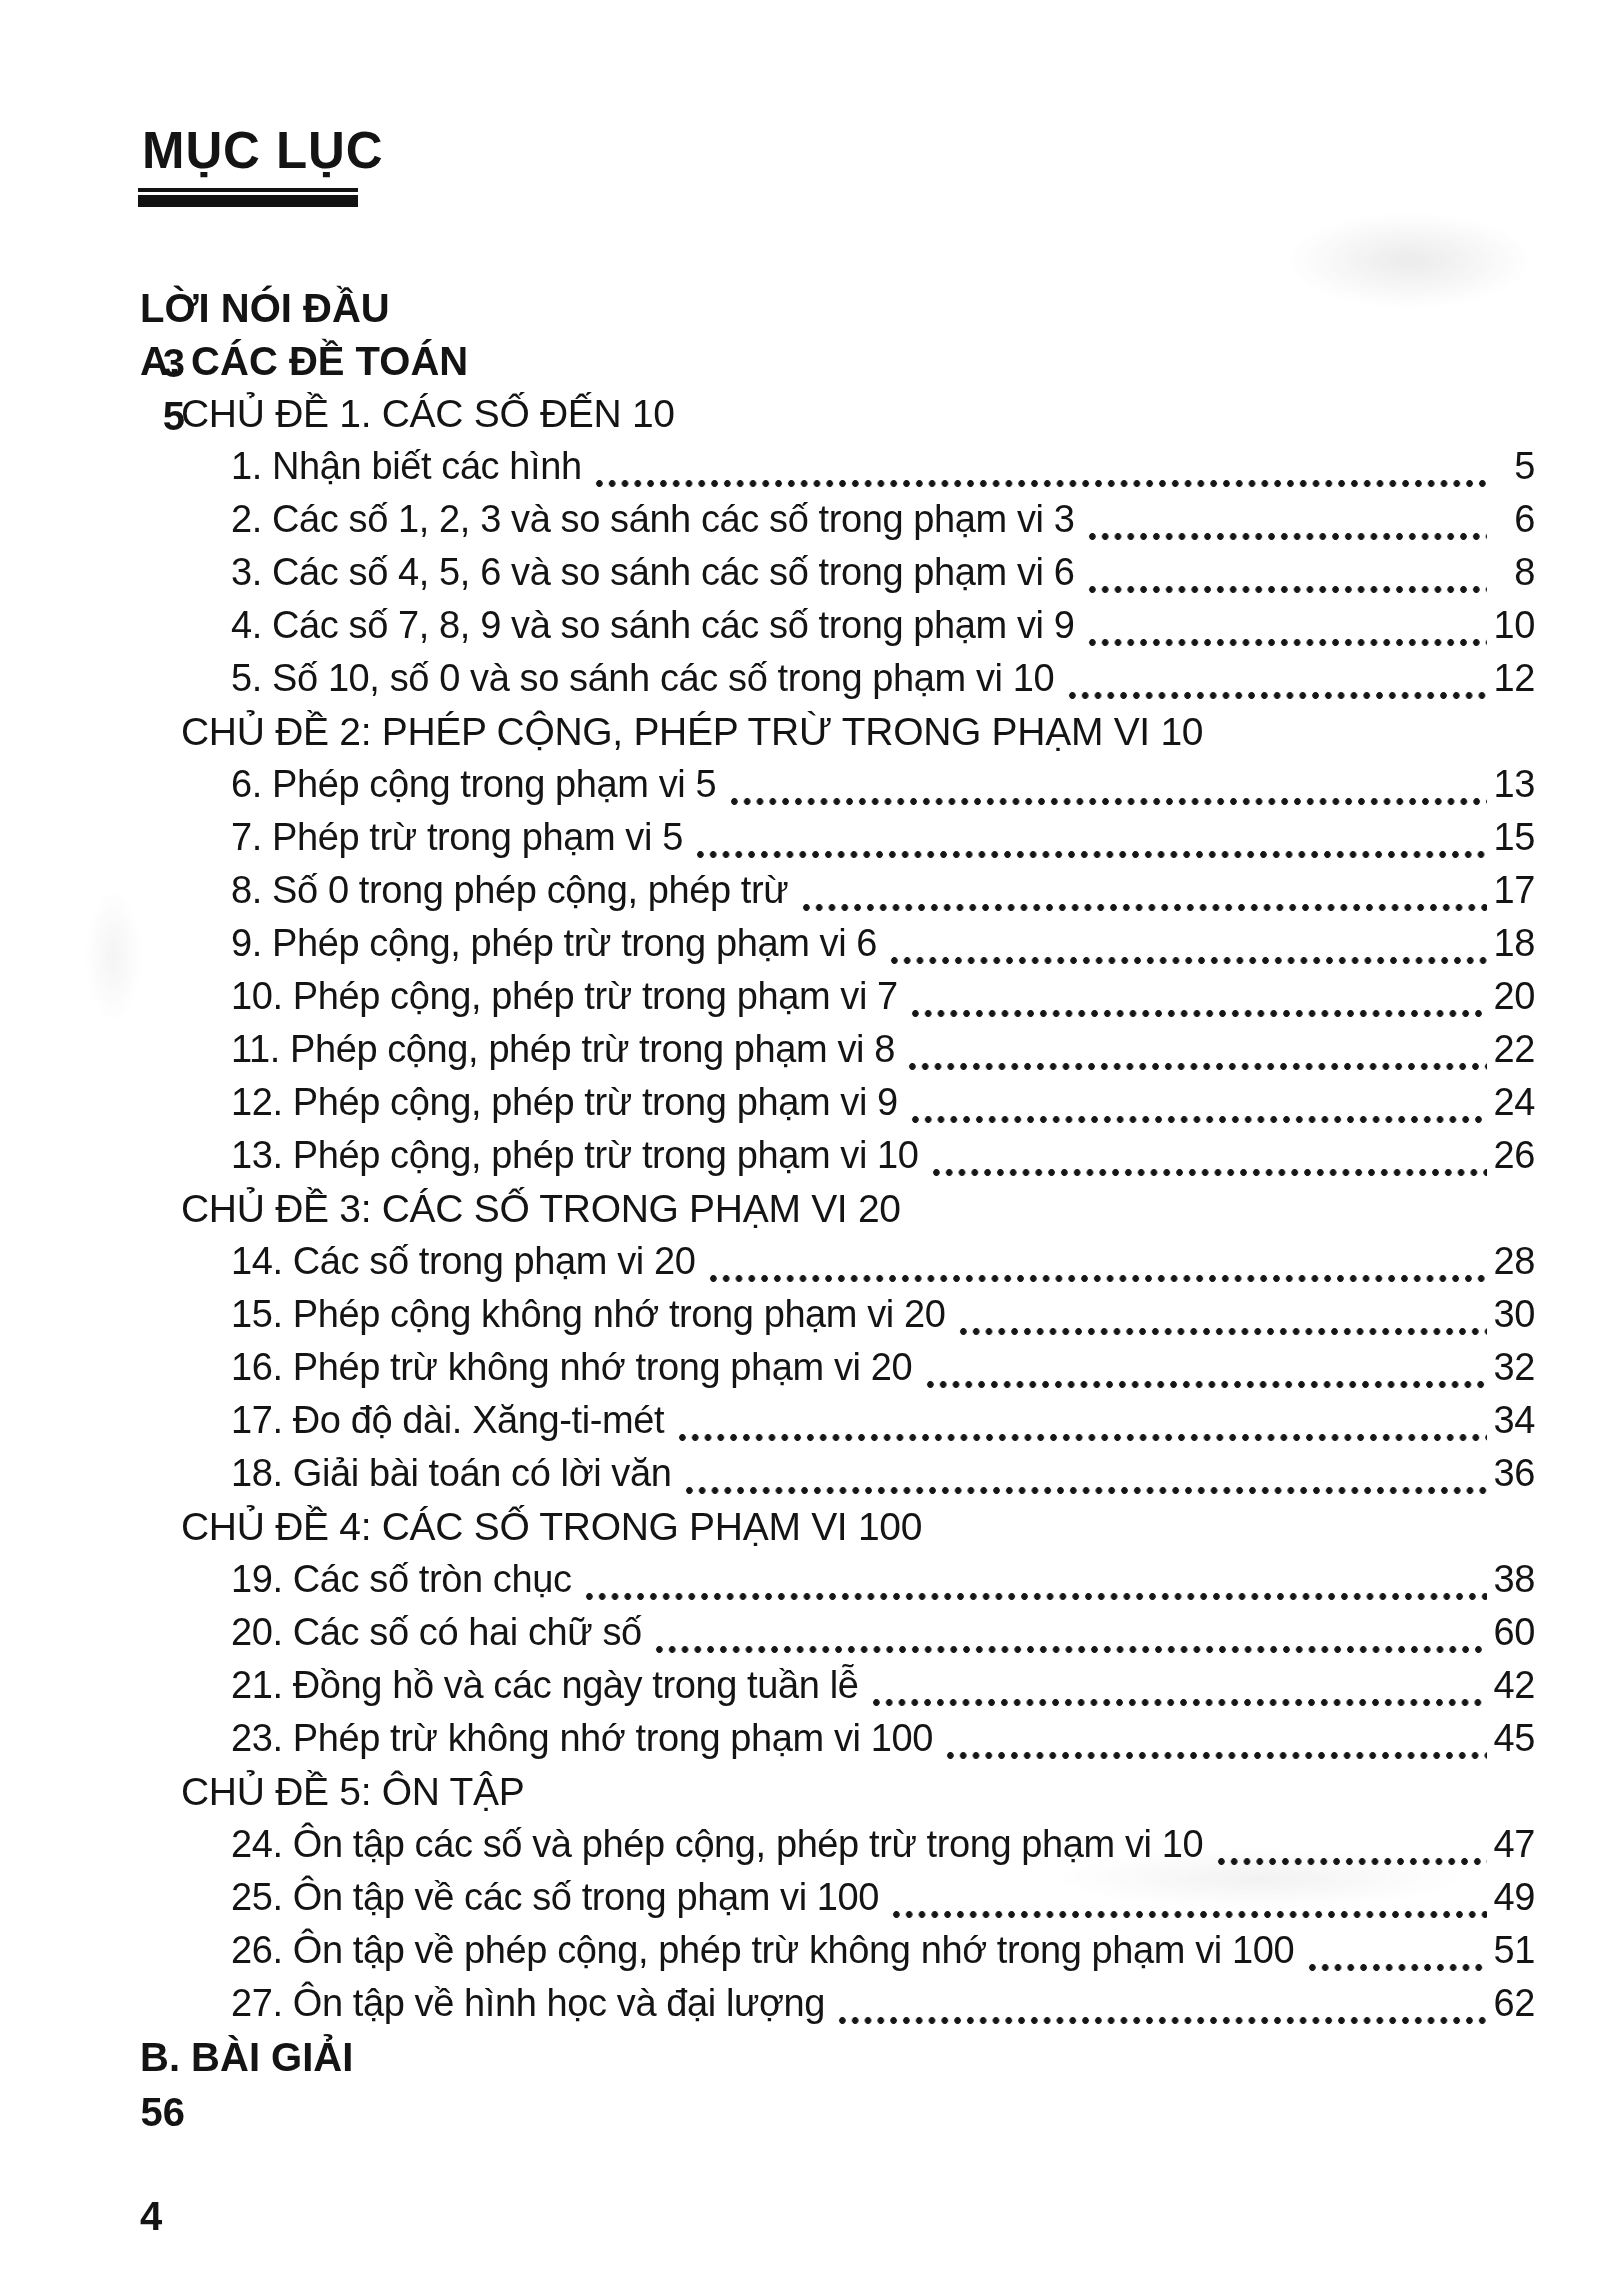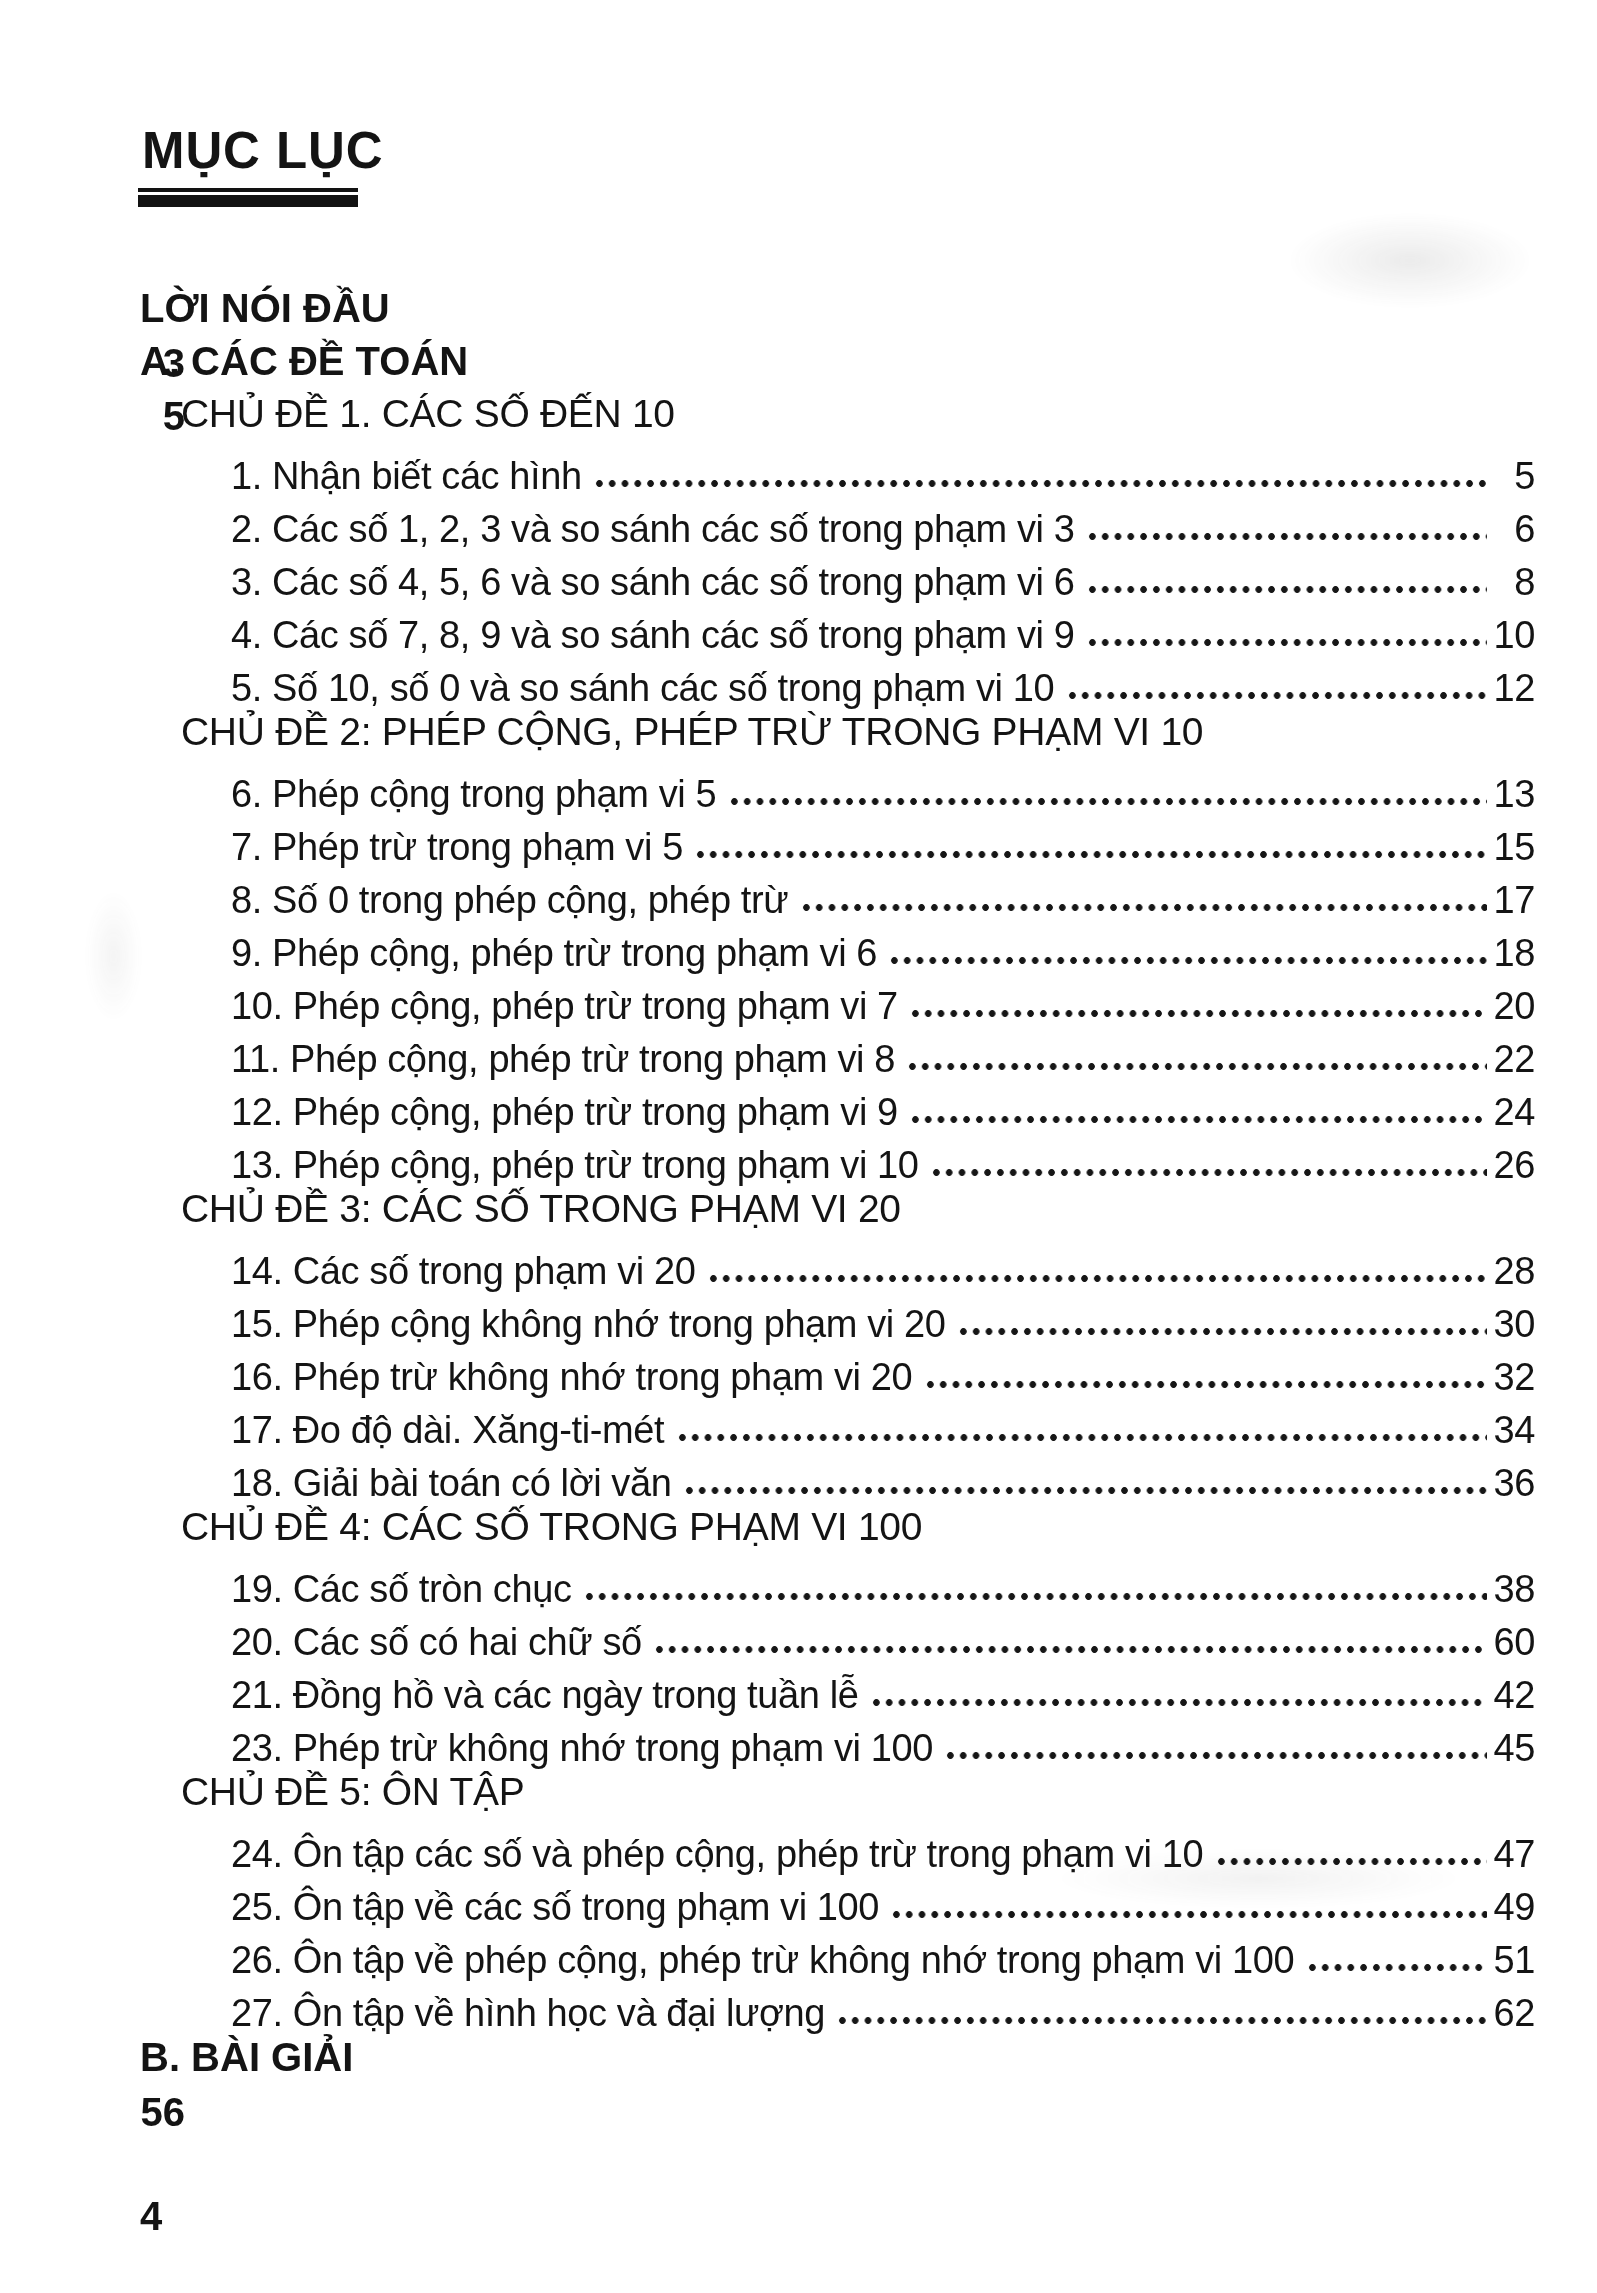--- a/index.html
+++ b/index.html
@@ -28,21 +28,21 @@
     width:1535px; 
   }
   .row{
     display:flex;align-items:baseline;
     height:53px;
     font-size:38px;
     white-space:nowrap;
   }
   .row.style-bold{padding-left:140px;font-weight:700;font-size:40px;flex-direction:column;}
   .row.style-section{padding-left:181px;font-size:39px;letter-spacing:-0.3px;}
-  .row.style-item{padding-left:231px;letter-spacing:-0.4px;align-items:flex-end;}
+  .row.style-item{padding-left:231px;letter-spacing:-0.4px;}
   .label{white-space:nowrap;}
   .leader{
     flex:1 1 auto;min-width:0;
     align-self:flex-end;
     height:8.5px;
     margin:0 2.8px 10.4px 11.4px;
     background-image:radial-gradient(circle, #161616 2.9px, transparent 3.6px);
     background-size:12.8px 8.5px;
     background-repeat:repeat-x;
     background-position:0 50%;

